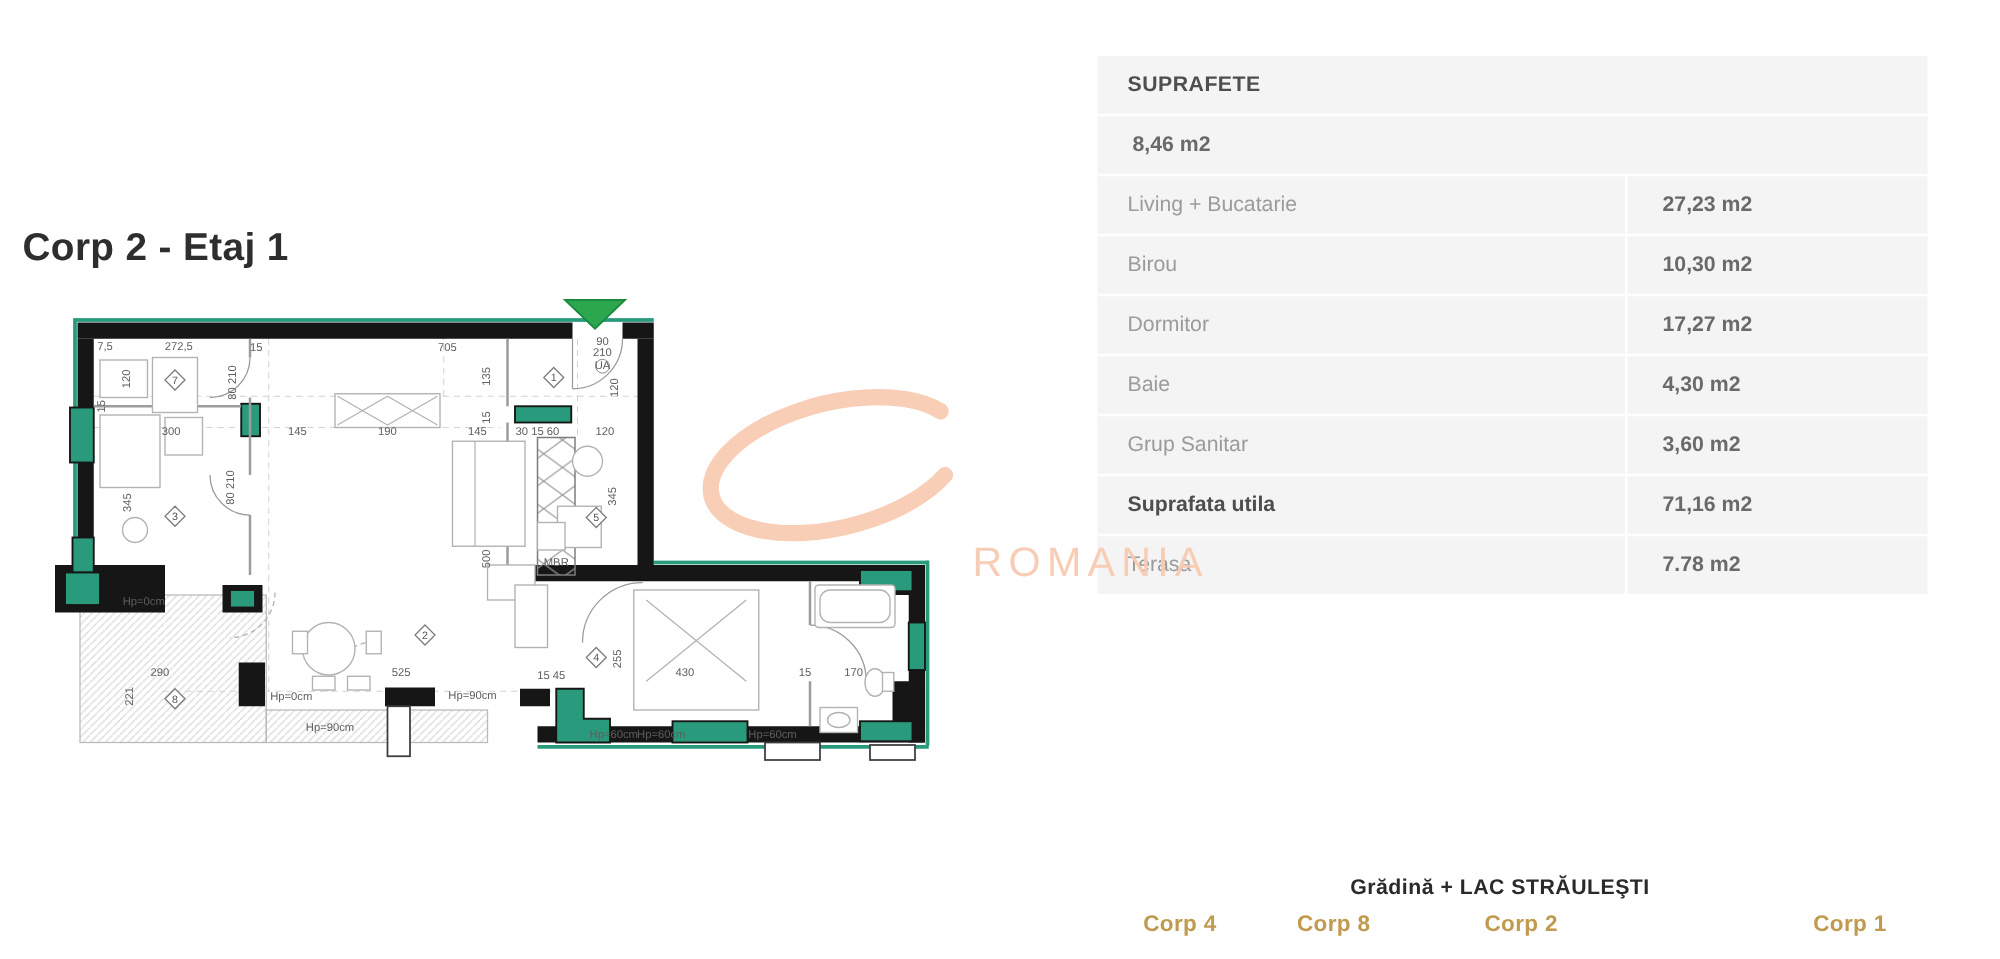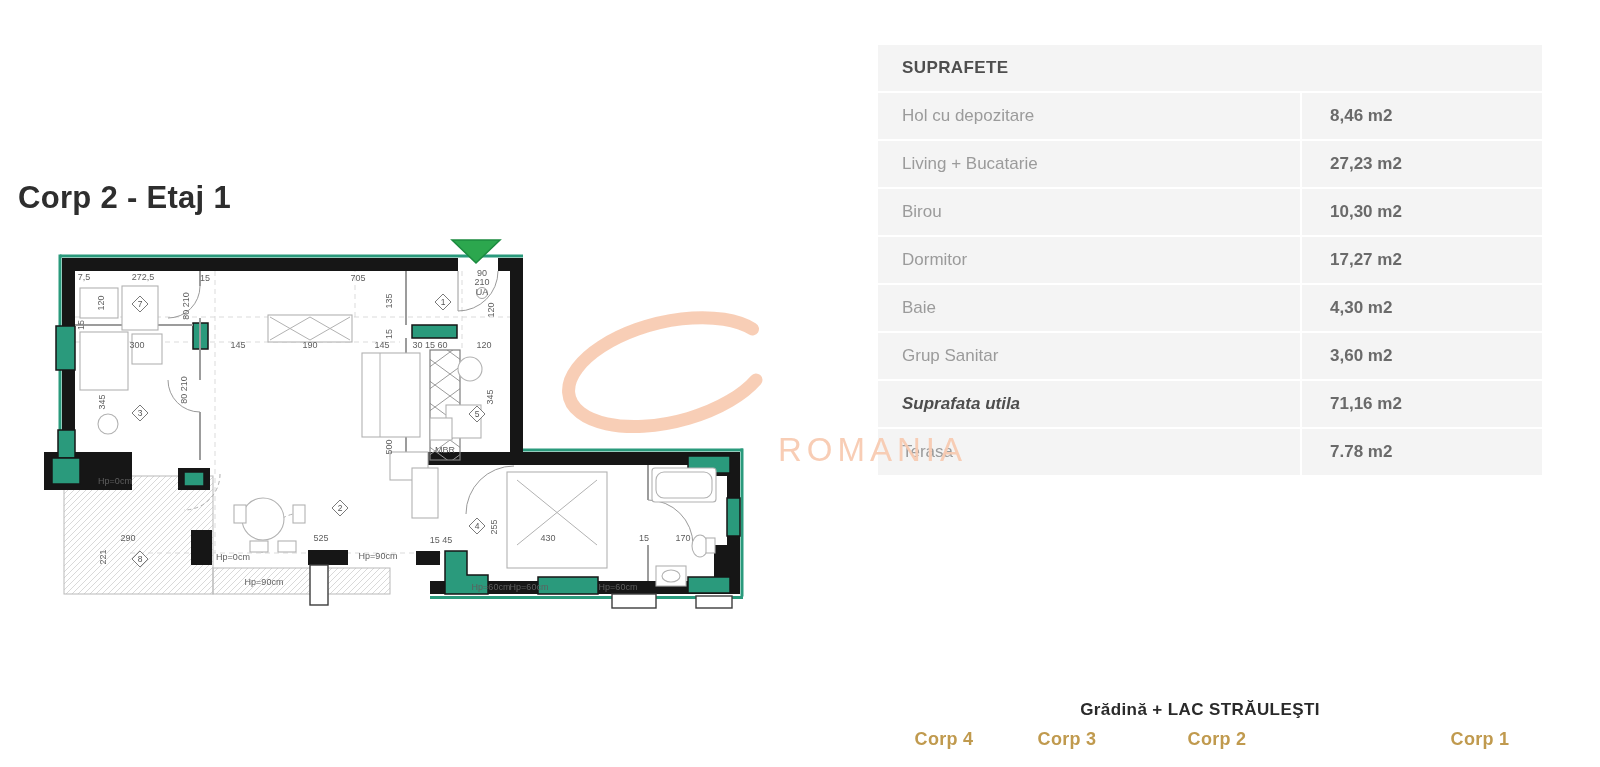--- a/index.html
+++ b/index.html
@@ -39,21 +39,21 @@
 
   
   .areas{position:absolute;left:878px;top:45px;width:664px;background:var(--tablebg);z-index:3;}
   .areas-header{height:46px;line-height:46px;padding-left:24px;font-size:17px;font-weight:bold;
     color:#4e4e4e;letter-spacing:.4px;border-bottom:2px solid #fff;}
   .arow{display:flex;height:46px;border-bottom:2px solid #fff;}
   .arow:last-child{border-bottom:none;}
   .alabel{width:424px;line-height:46px;padding-left:24px;font-size:17px;color:#9b9b9b;
     border-right:2px solid #fff;box-sizing:border-box;}
   .avalue{flex:1;line-height:46px;padding-left:28px;font-size:17px;font-weight:bold;color:#6a6a6a;}
-  .arow.bold .alabel{color:#4e4e4e;font-weight:bold;font-style:italic;}
+  .arow.bold .alabel{color:#4e4e4e;font-weight:bold;}
 
   
   #site{position:absolute;left:880px;top:535px;width:700px;height:200px;}
   .mrect{fill:#fafbfa;stroke:#c7cbc9;stroke-width:1.2;}
   .minner{fill:none;stroke:#dcdfdd;stroke-width:1;}
   .mtick{fill:#3e8a72;}
   .mhl{fill:var(--tan);opacity:.92;stroke:#caa45f;stroke-width:.8;}
   .garden-caption{position:absolute;top:700px;transform:translateX(-50%);white-space:nowrap;
     font-size:17px;font-weight:bold;color:#2a2a2a;letter-spacing:.4px;z-index:4;margin-left:36px;}
   .corplabel{position:absolute;top:729px;transform:translateX(-50%);white-space:nowrap;
@@ -263,21 +263,20 @@
 
   <svg id="wm" viewBox="540 270 460 212">
     <path class="swoosh" d="M752.5,329 A102,50 -14 1 0 756,380"></path>
     <text class="wmtext" x="778" y="461">ROMANIA</text>
   </svg>
 
   <section class="areas">
     <div class="areas-header">SUPRAFETE</div>
     <div id="areas-rows">
         <div class="arow">
-          <div class="alabel">Hol cu depozitare</div>
           <div class="avalue">8,46 m2</div>
         </div>
         <div class="arow">
           <div class="alabel">Living + Bucatarie</div>
           <div class="avalue">27,23 m2</div>
         </div>
         <div class="arow">
           <div class="alabel">Birou</div>
           <div class="avalue">10,30 m2</div>
         </div>
@@ -431,18 +430,18 @@
         <rect x="110" y="102" width="3" height="8" class="mtick"></rect>
         <rect x="28" y="88" width="8" height="3" class="mtick"></rect>
         <rect x="-1" y="88" width="3" height="8" class="mtick"></rect>
         <rect x="44" y="116" width="3" height="8" class="mtick"></rect>
         <rect x="129" y="80" width="3" height="8" class="mtick"></rect>
       </g>
     </svg>
   <div class="garden-caption" id="garden-caption" style="left: 1164px;">Grădină + LAC STRĂULEŞTI</div>
   <div id="corp-labels">
       <div class="corplabel" style="left: 944px;">Corp 4</div>
-      <div class="corplabel" style="left: 1067px;">Corp 3</div>
+      <div class="corplabel" style="left: 1067px;">Corp 8</div>
       <div class="corplabel" style="left: 1217px;">Corp 2</div>
       <div class="corplabel" style="left: 1480px;">Corp 1</div>
     </div>
 
 </div>
 
 </body></html>

